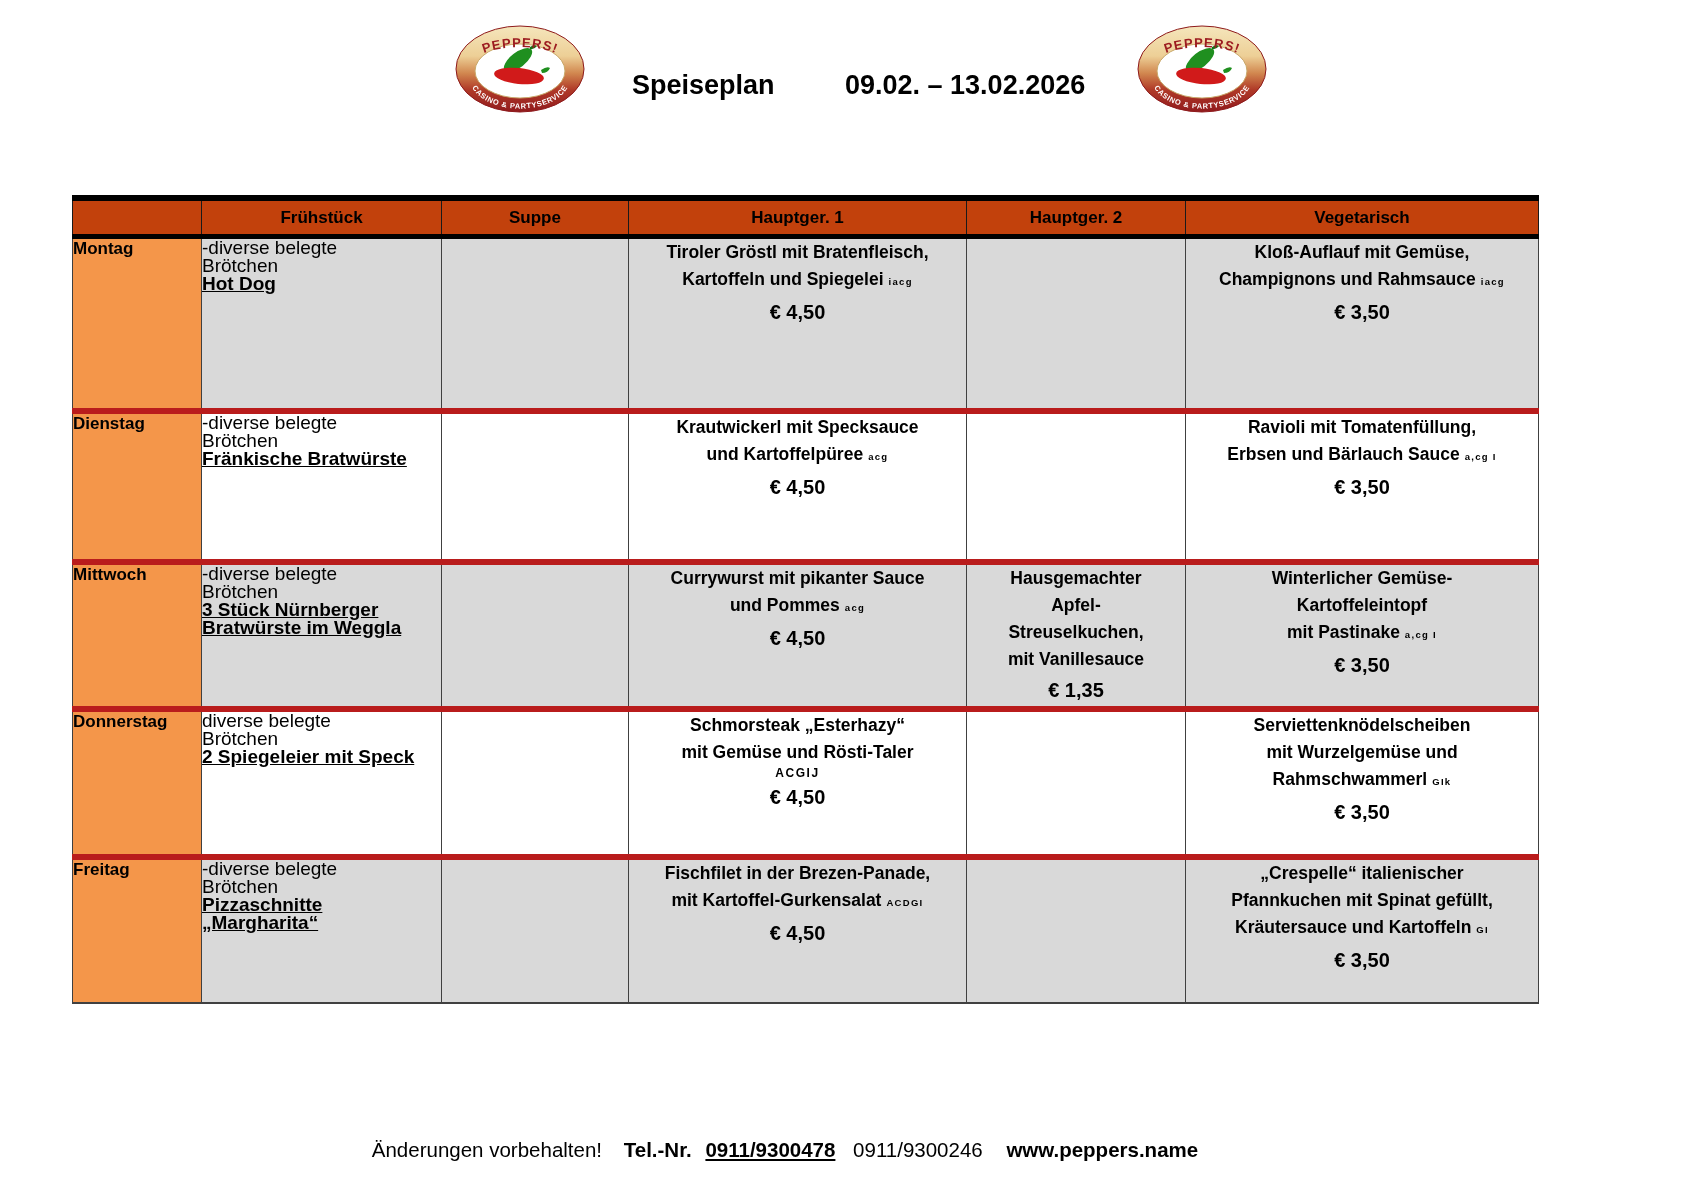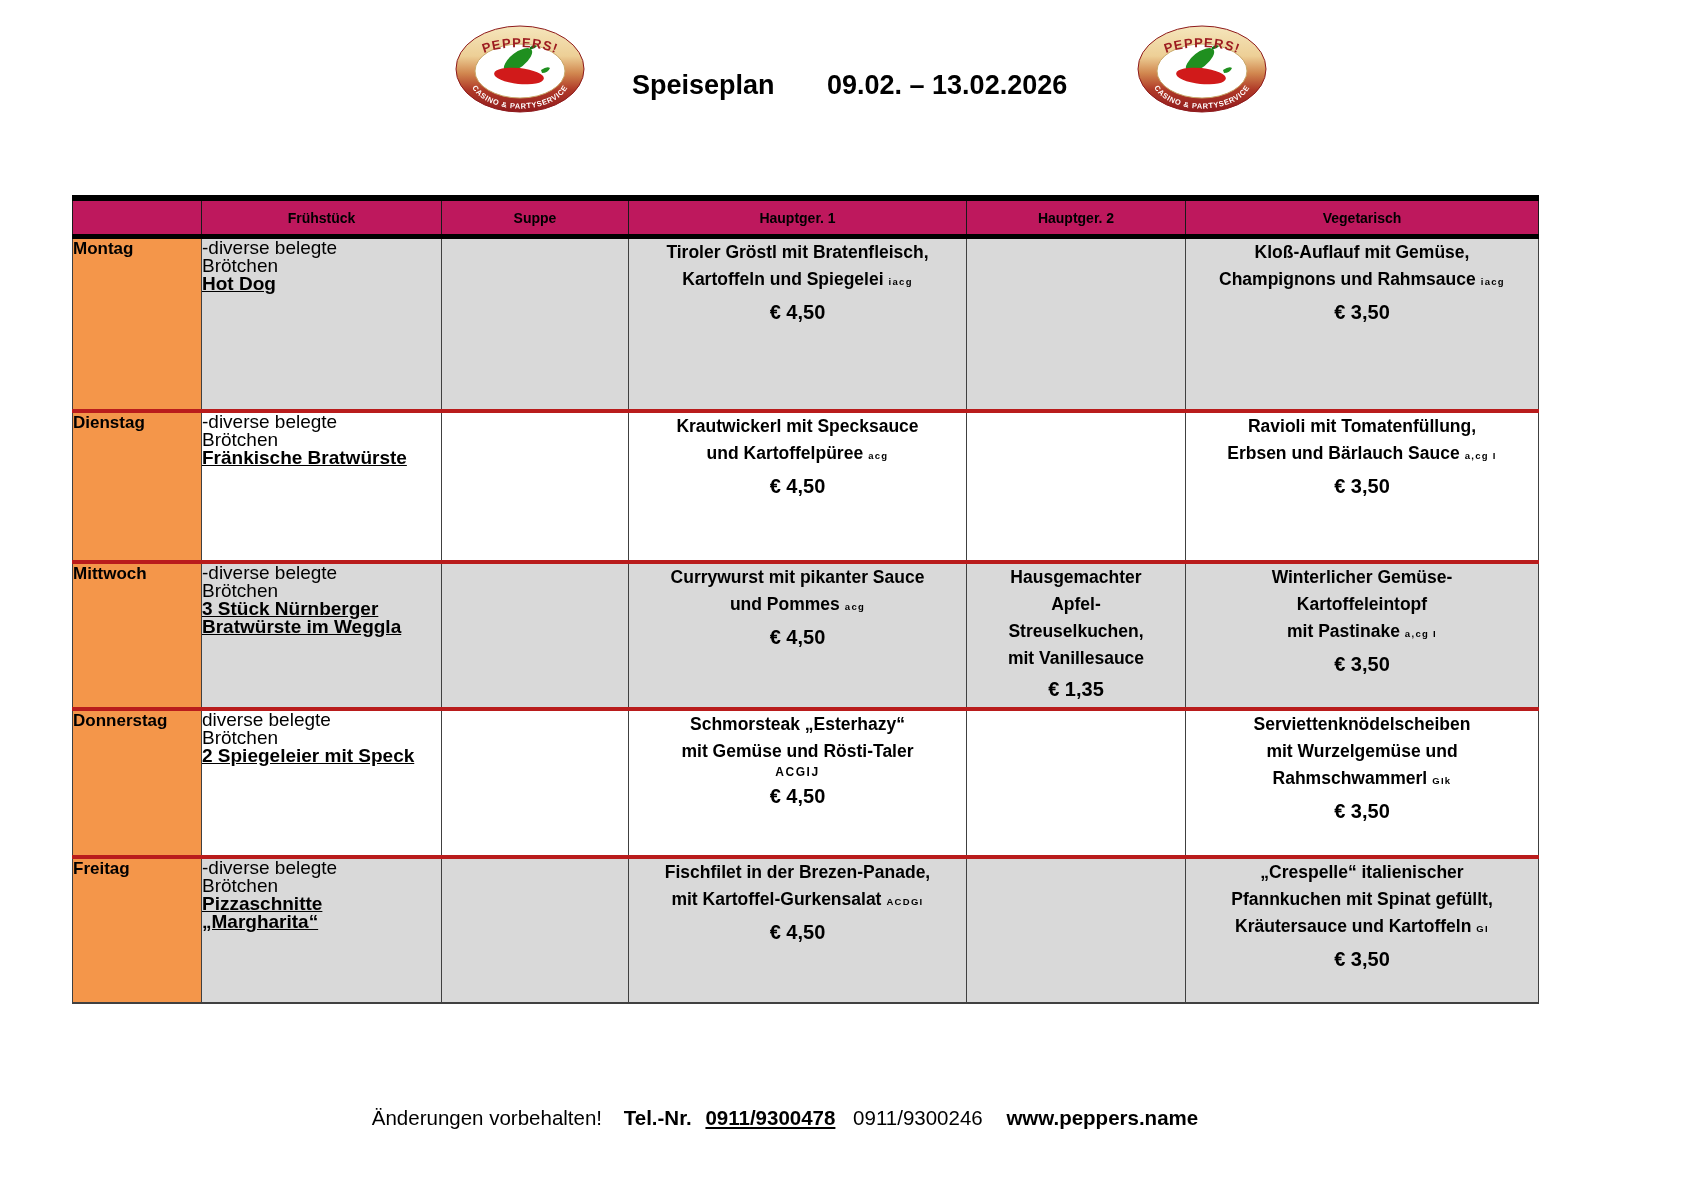--- a/index.html
+++ b/index.html
@@ -4,52 +4,52 @@
 <style>
   html,body{margin:0;padding:0;background:#fff;}
   .page{position:relative;width:1597px;height:1190px;background:#fff;overflow:hidden;
         font-family:"Liberation Sans",sans-serif;color:#000;}
 
   
   .logo{position:absolute;top:25px;width:130px;height:88px;}
   .logo-left{left:455px;}
   .logo-right{left:1137px;}
   .title{position:absolute;left:632px;top:70px;font-size:27px;font-weight:bold;}
-  .daterange{position:absolute;left:827px;top:70px;font-size:27px;font-weight:bold;}
+  .daterange{position:absolute;left:845px;top:70px;font-size:27px;font-weight:bold;}
 
   
   table.menu{position:absolute;left:72px;top:195px;width:1466px;border-collapse:collapse;table-layout:fixed;}
-  table.menu th{background:#be185d;font-size:14px;font-weight:bold;height:33px;padding:0 2px;
+  table.menu th{background:#c2410c;font-size:17px;font-weight:bold;height:33px;padding:0 2px;
       vertical-align:middle;
       border-top:6px solid #000;border-bottom:5px solid #000;
       border-left:1.5px solid #1a1a1a;border-right:1.5px solid #1a1a1a;}
   table.menu td{vertical-align:top;padding:0;
       border-left:1.5px solid #404040;border-right:1.5px solid #404040;
-      border-bottom:4px solid #b91c1c;}
+      border-bottom:6px solid #b91c1c;}
   tr.gray td{background:#D9D9D9;}
   tr.white td{background:#FFFFFF;}
   tbody tr:last-child td{border-bottom:2.5px solid #404040;}
   td.day{background:#F4964A !important;font-weight:bold;font-size:17px;padding:6px 4px 0 9px;}
   td.bf{font-size:19px;line-height:18px;padding:5px 8px 0 11px;}
   td.bf .special{font-weight:bold;text-decoration:underline;}
   td.dishcell{text-align:center;padding:4px 6px 0 6px;}
   .dish-name{font-weight:bold;font-size:17.5px;line-height:27px;}
   .allergens{font-size:9.5px;font-weight:600;letter-spacing:1.3px;margin-left:5px;}
   .allergens-line{font-size:12px;font-weight:600;letter-spacing:1.6px;line-height:14px;}
   .price{font-weight:bold;font-size:20px;line-height:30px;margin-top:2px;}
   tr.h-mo{height:174px;} tr.h-di{height:151px;} tr.h-mi{height:147px;}
   tr.h-do{height:148px;} tr.h-fr{height:146px;}
 
   
   .hinweis{position:absolute;left:0;top:1062px;width:1570px;text-align:center;
            font-size:15px;white-space:pre-wrap;}
   .footer2{position:absolute;left:0;top:1106px;width:1570px;text-align:center;font-size:20.5px;}
   .footer2 span{display:inline-block;}
   .f-aend{margin-right:16px;}
-  .f-tellabel{font-weight:bold;margin-right:8px;}
+  .f-tellabel{font-weight:bold;margin-right:8px;margin-top:32px;}
   .f-tel1{font-weight:bold;text-decoration:underline;margin-right:12px;}
   .f-tel2{margin-right:18px;}
   .f-web{font-weight:bold;}
 </style>
 </head>
 <body>
 
 <div class="page">
 
   <svg class="logo logo-left" viewBox="0 0 130 88">

